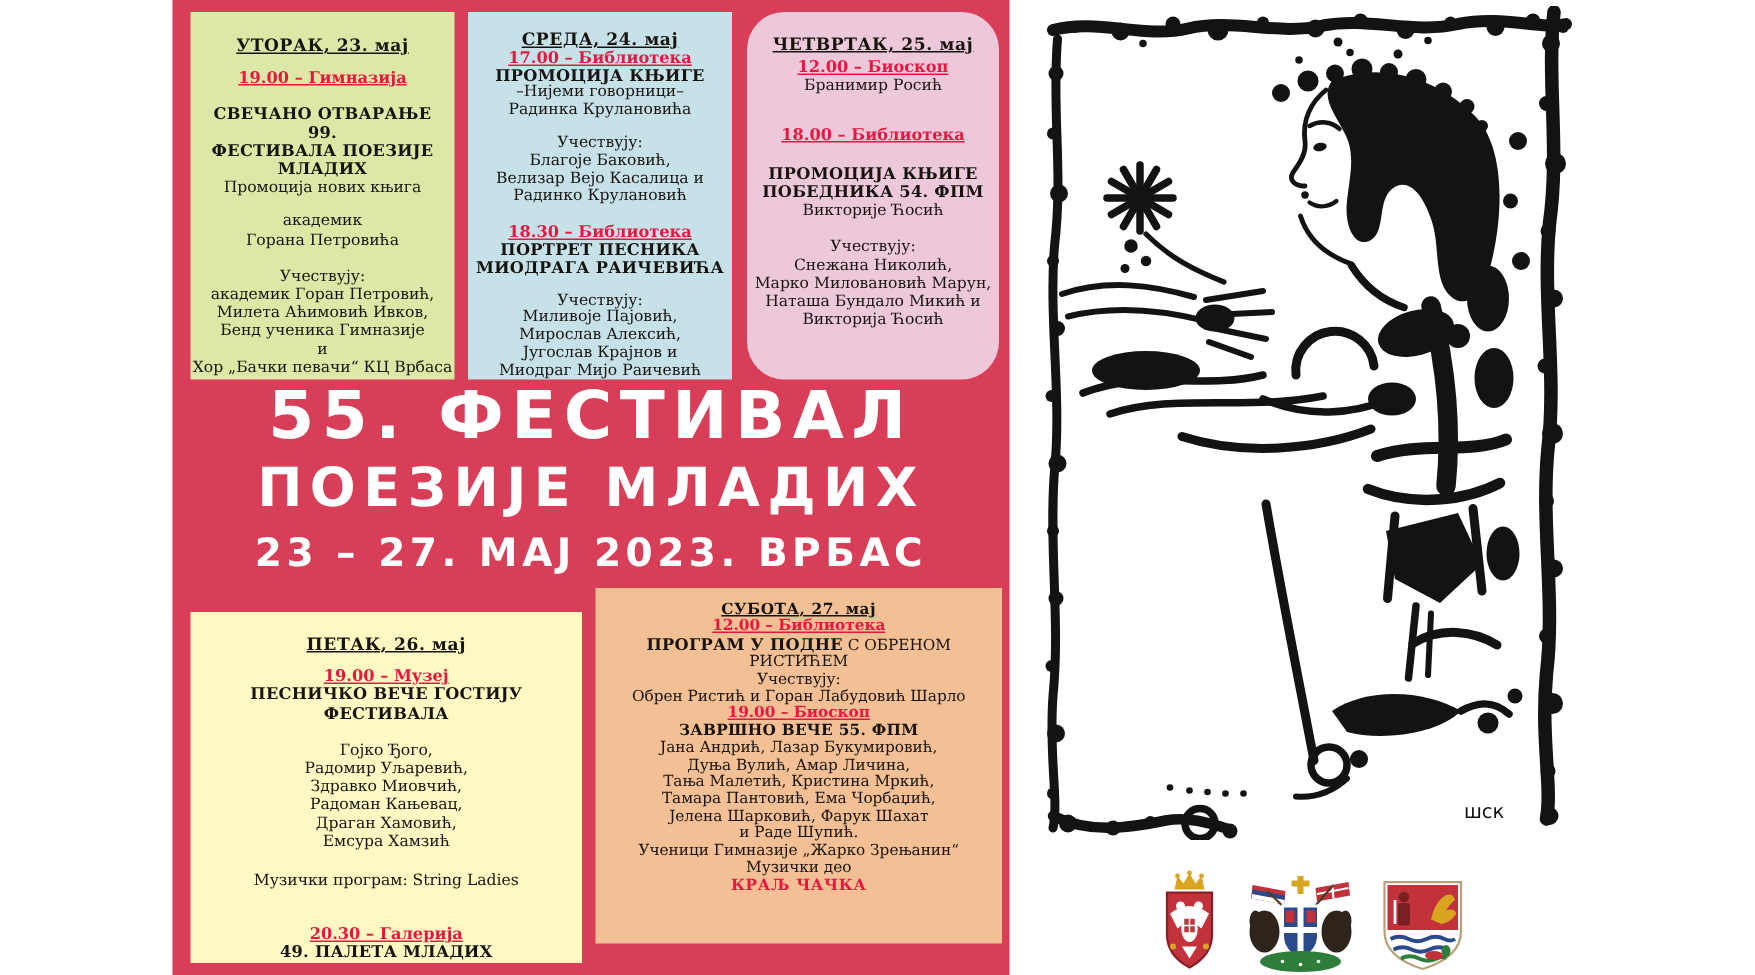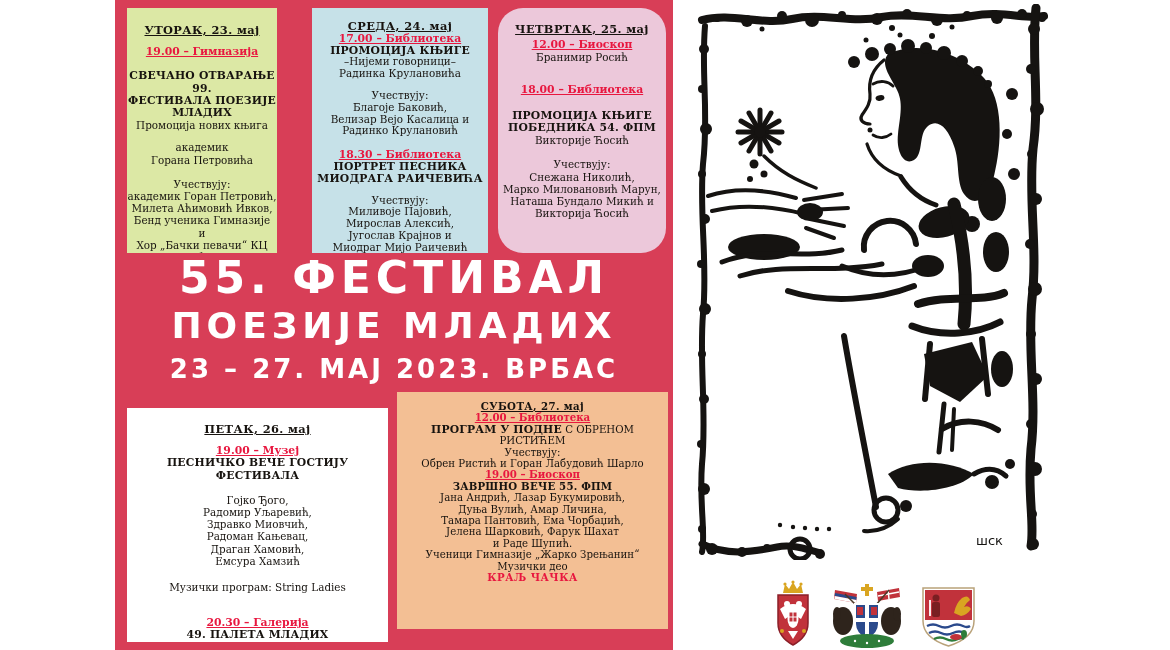--- a/index.html
+++ b/index.html
@@ -2,24 +2,24 @@
 <html><head>
 <meta charset="utf-8">
 <style>
   html,body{margin:0;padding:0;}
   body{
     width:1170px;height:650px;background:#ffffff;position:relative;overflow:hidden;
     font-family:"DejaVu Serif", serif;color:#17130f;
   }
   .poster{position:absolute;left:115px;top:0;width:558px;height:650px;background:#d83e57;}
   .card{position:absolute;text-align:center;overflow:hidden;box-sizing:border-box;}
-  .card.green {left:12px; top:8px;  width:150px;height:245px;background:#dcE8a5;padding-top:16px;}
+  .card.green {left:12px; top:8px;  width:176px;height:245px;background:#dcE8a5;padding-top:16px;}
   .card.blue  {left:197px;top:8px;  width:176px;height:245px;background:#c6e1e8;padding-top:13px;}
   .card.pink  {left:383px;top:8px;  width:168px;height:245px;background:#ecc8da;padding-top:15px;border-radius:25px;}
-  .card.yellow{left:12px; top:408px;width:261px;height:234px;background:#ffffff;padding-top:15px;}
+  .card.yellow{left:12px; top:408px;width:261px;height:234px;background:#fef9c3;padding-top:15px;}
   .card.orange{left:282px;top:392px;width:271px;height:237px;background:#f3bf94;padding-top:9px;}
   .ln{font-size:10.4px;line-height:12.2px;}
   .blue .ln{line-height:11.8px;}
   .orange .ln{font-size:10.2px;line-height:11.4px;}
   .hdr{font-weight:bold;text-decoration:underline;font-size:11.4px;letter-spacing:.4px;}
   .time{color:#e8173f;font-weight:bold;text-decoration:underline;font-size:10.8px;}
   .bt{font-weight:bold;font-size:10.8px;letter-spacing:.2px;}
   .redln{color:#e8173f;font-weight:bold;font-size:11px;letter-spacing:.5px;}
   .mt4{margin-top:4px;}.mt8{margin-top:0;}.mt10{margin-top:10px;}
   .mt12{margin-top:12px;}.mt14{margin-top:14px;}.mt20{margin-top:20px;}
@@ -116,20 +116,21 @@
   <div class="card orange">
     <div class="ln hdr">СУБОТА, 27. мај</div>
     <div class="ln time mt8">12.00 – Библиотека</div>
     <div class="ln mt8"><span class="bt">ПРОГРАМ У ПОДНЕ</span><span> С ОБРЕНОМ РИСТИЋЕМ</span></div>
     <div class="ln mt8">Учествују:</div>
     <div class="ln">Обрен Ристић и Горан Лабудовић Шарло</div>
     <div class="ln time mt8">19.00 – Биоскоп</div>
     <div class="ln bt mt8">ЗАВРШНО ВЕЧЕ 55. ФПМ</div>
     <div class="ln">Јана Андрић, Лазар Букумировић,</div>
     <div class="ln">Дуња Вулић, Амар Личина,</div>
+    <div class="ln">Тања Малетић, Кристина Мркић,</div>
     <div class="ln">Тамара Пантовић, Ема Чорбаџић,</div>
     <div class="ln">Јелена Шарковић, Фарук Шахат</div>
     <div class="ln">и Раде Шупић.</div>
     <div class="ln">Ученици Гимназије „Жарко Зрењанин“</div>
     <div class="ln">Музички део</div>
     <div class="ln redln">КРАЉ ЧАЧКА</div>
   </div>
 </div>
 
 <div class="art">

